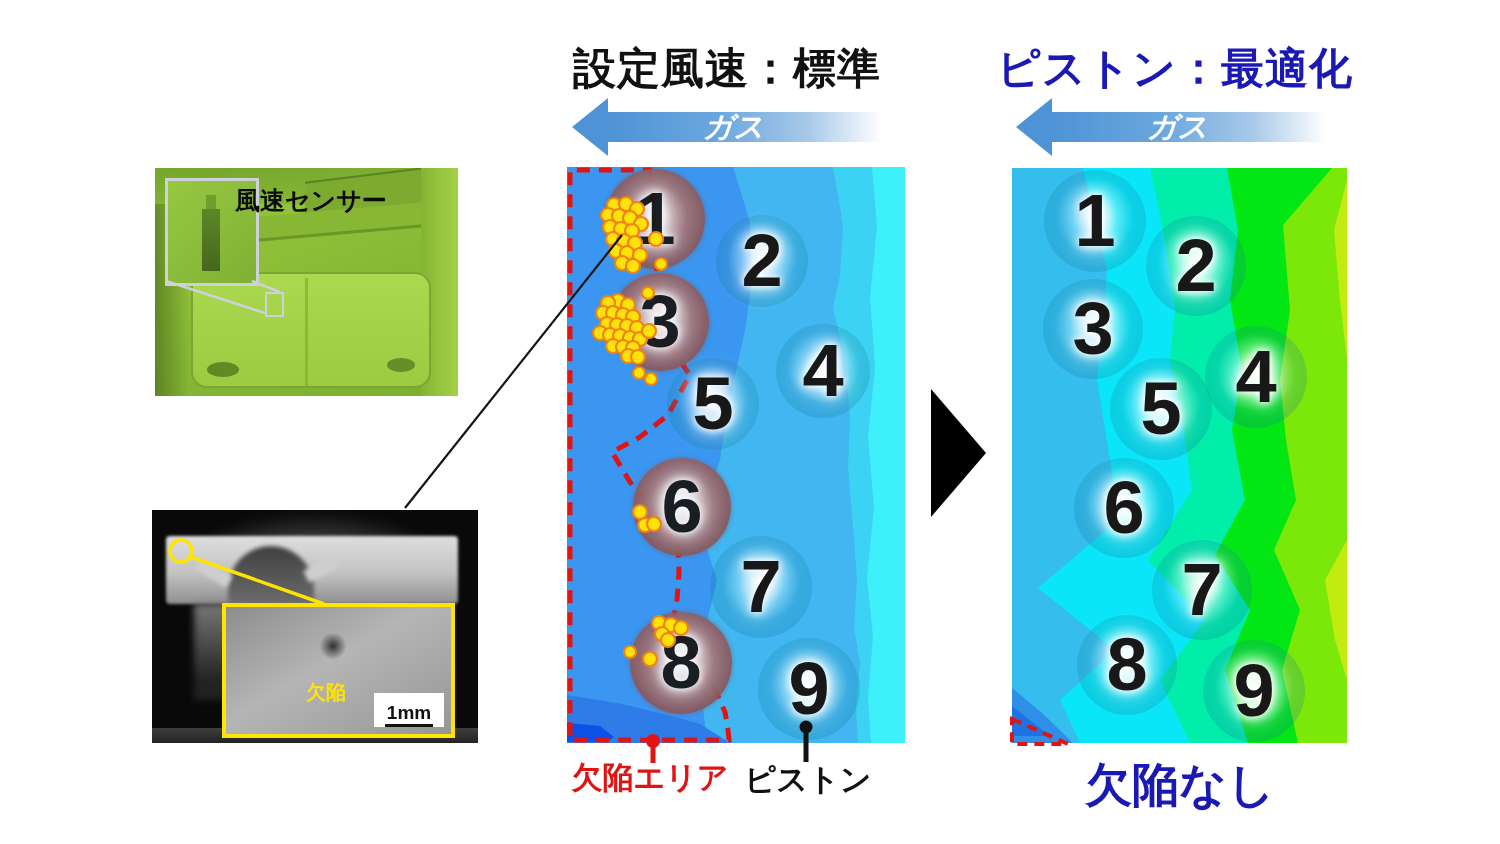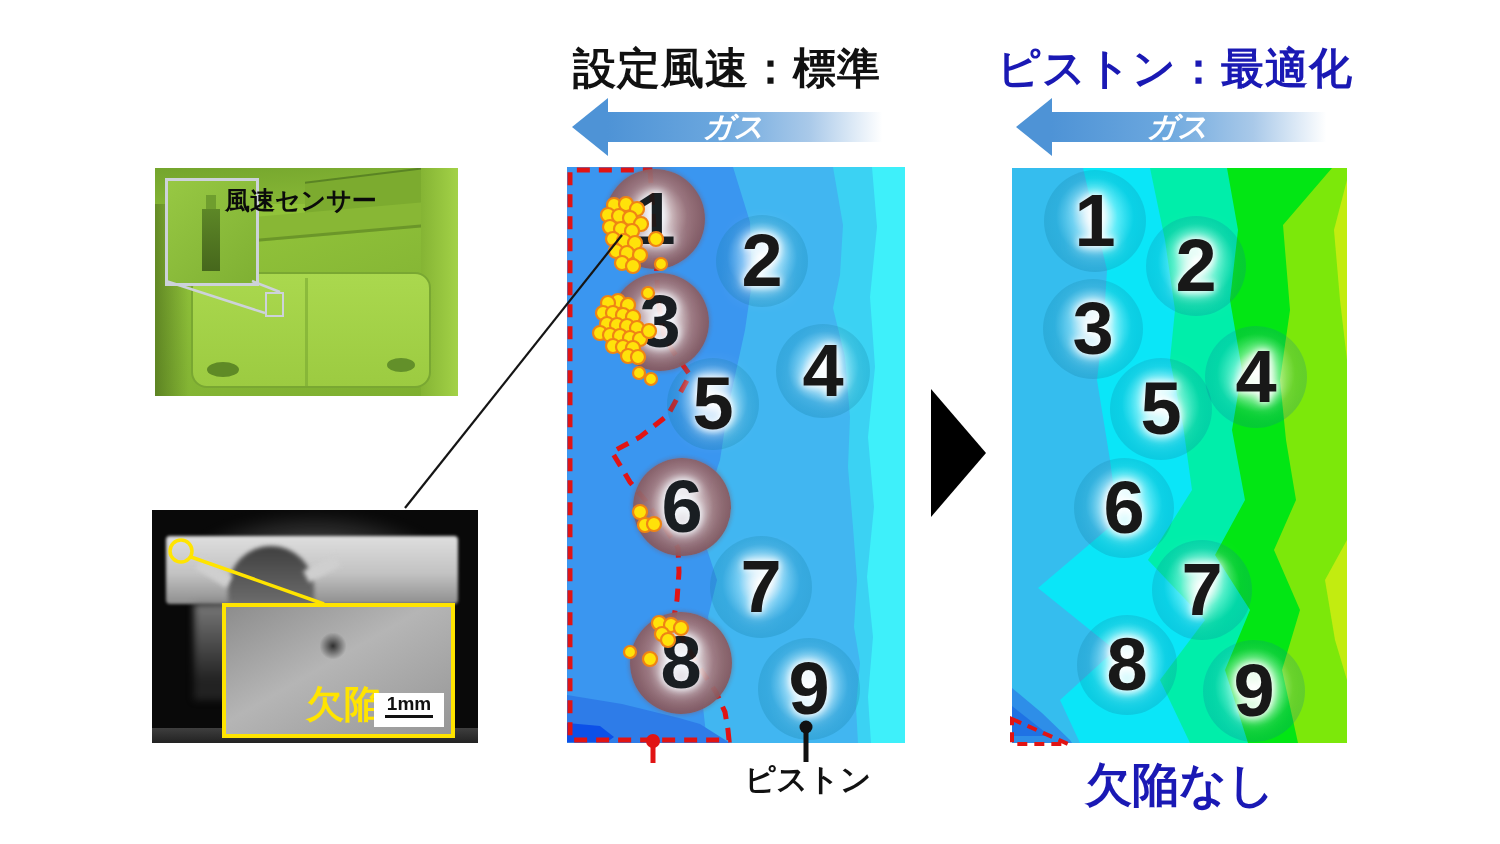--- a/index.html
+++ b/index.html
@@ -61,44 +61,44 @@
   .ph-blob1{position:absolute;left:52px;top:194px;width:32px;height:15px;border-radius:50%;background:#5f8a26;}
   .ph-blob2{position:absolute;left:232px;top:190px;width:28px;height:14px;border-radius:50%;background:#63902a;}
   .ph-lshadow{position:absolute;left:0;top:36px;width:34px;height:192px;
               background:linear-gradient(to right,rgba(60,90,20,.55),rgba(60,90,20,0));}
   .ph-inset{position:absolute;left:10px;top:10px;width:88px;height:102px;border:3px solid #cdd2da;
             background:linear-gradient(135deg,#97c843,#7fb033);}
   .sensor-bar{position:absolute;left:34px;top:28px;width:18px;height:62px;
               background:linear-gradient(#5d8727,#46671c);}
   .sensor-tip{position:absolute;left:38px;top:14px;width:10px;height:14px;background:#6f9e2e;}
   .ph-marker{position:absolute;left:110px;top:124px;width:15px;height:21px;border:2.5px solid #cdd2da;}
-  .ph-label{position:absolute;left:70px;top:16px;font-size:25px;font-weight:bold;color:#0b0b0b;white-space:nowrap;}
+  .ph-label{position:absolute;left:80px;top:16px;font-size:25px;font-weight:bold;color:#0b0b0b;white-space:nowrap;}
   
   .xray{position:absolute;left:152px;top:510px;width:326px;height:233px;overflow:hidden;background:#090909;}
   .x-glow{position:absolute;left:20px;top:0;width:286px;height:110px;filter:blur(6px);
           background:radial-gradient(ellipse at 50% 60%,rgba(225,225,225,.5),rgba(225,225,225,0) 70%);}
   .x-slab{position:absolute;left:14px;top:26px;width:292px;height:68px;border-radius:4px;filter:blur(1.5px);
           background:linear-gradient(#dedede 0%,#c2c2c2 55%,#8e8e8e 100%);}
   .x-dome{position:absolute;left:76px;top:36px;width:86px;height:60px;border-radius:46px 46px 0 0;
           background:linear-gradient(#3f3f3f,#6e6e6e);filter:blur(2px);}
   .x-wing1{position:absolute;left:44px;top:56px;width:36px;height:13px;background:#cfcfcf;
            transform:rotate(32deg);filter:blur(2px);}
   .x-wing2{position:absolute;left:152px;top:52px;width:36px;height:13px;background:#cfcfcf;
            transform:rotate(-28deg);filter:blur(2px);}
   .x-stem{position:absolute;left:42px;top:94px;width:38px;height:96px;filter:blur(3.5px);
           background:linear-gradient(#777,#222 80%);}
   .x-base{position:absolute;left:0;top:218px;width:326px;height:15px;
           background:linear-gradient(#3e3e3e,#222);}
   .x-inset{position:absolute;left:70px;top:93px;width:225px;height:127px;border:4px solid #ffe400;
            background:linear-gradient(150deg,#8d8d8d,#b5b5b5 45%,#969696);}
   .x-spot{position:absolute;left:92px;top:26px;width:30px;height:26px;filter:blur(.5px);
           background:radial-gradient(circle,rgba(25,25,25,.85),rgba(25,25,25,0) 68%);}
-  .x-deflabel{position:absolute;left:80px;top:72px;font-size:38px;font-weight:bold;color:#ffe400;}
+  .x-deflabel{position:absolute;left:80px;top:72px;font-size:20px;font-weight:bold;color:#ffe400;}
   .x-scale{position:absolute;left:148px;top:86px;width:70px;height:34px;background:#fff;
-           display:flex;align-items:flex-start;justify-content:center;}
+           display:flex;align-items:flex-end;justify-content:center;}
   .x-scale span{font-size:19px;font-weight:bold;color:#111;border-bottom:3px solid #111;padding:0 2px;}
   
   .overlay{position:absolute;left:0;top:0;pointer-events:none;z-index:50;}
 </style>
 </head>
 <body>
 
 <div class="stage abs" style="left:0;top:0;width:1500px;height:844px;">
 
   <div class="photo">
@@ -283,20 +283,21 @@
       <div class="num-circle teal" style="left: 65px; top: 447px; height: 100px; width: 100px;">
         <span style="color: rgb(24, 24, 24);">8</span>
       </div>
       <div class="num-circle teal" style="left: 191px; top: 472px; height: 102px; width: 102px;">
         <span style="color: rgb(24, 24, 24);">9</span>
       </div>
     </div>
 
   <div class="big-arrow"></div>
 
+  <div class="lab defect-area" id="lab-defect-area" style="color: rgb(225, 20, 20);">欠陥エリア</div>
   <div class="lab nodefect" id="lab-nodefect" style="color: rgb(26, 25, 180);">欠陥なし</div>
   <div class="lab piston">ピストン</div>
 
   <svg class="overlay" width="1500" height="844">
 
     <line x1="166" y1="281" x2="265" y2="313" stroke="#cdd2da" stroke-width="2.5"></line>
     <line x1="252" y1="281" x2="280" y2="292" stroke="#cdd2da" stroke-width="2.5"></line>
 
     <line x1="405" y1="508" x2="622" y2="235" stroke="#151515" stroke-width="2.2"></line>
 

